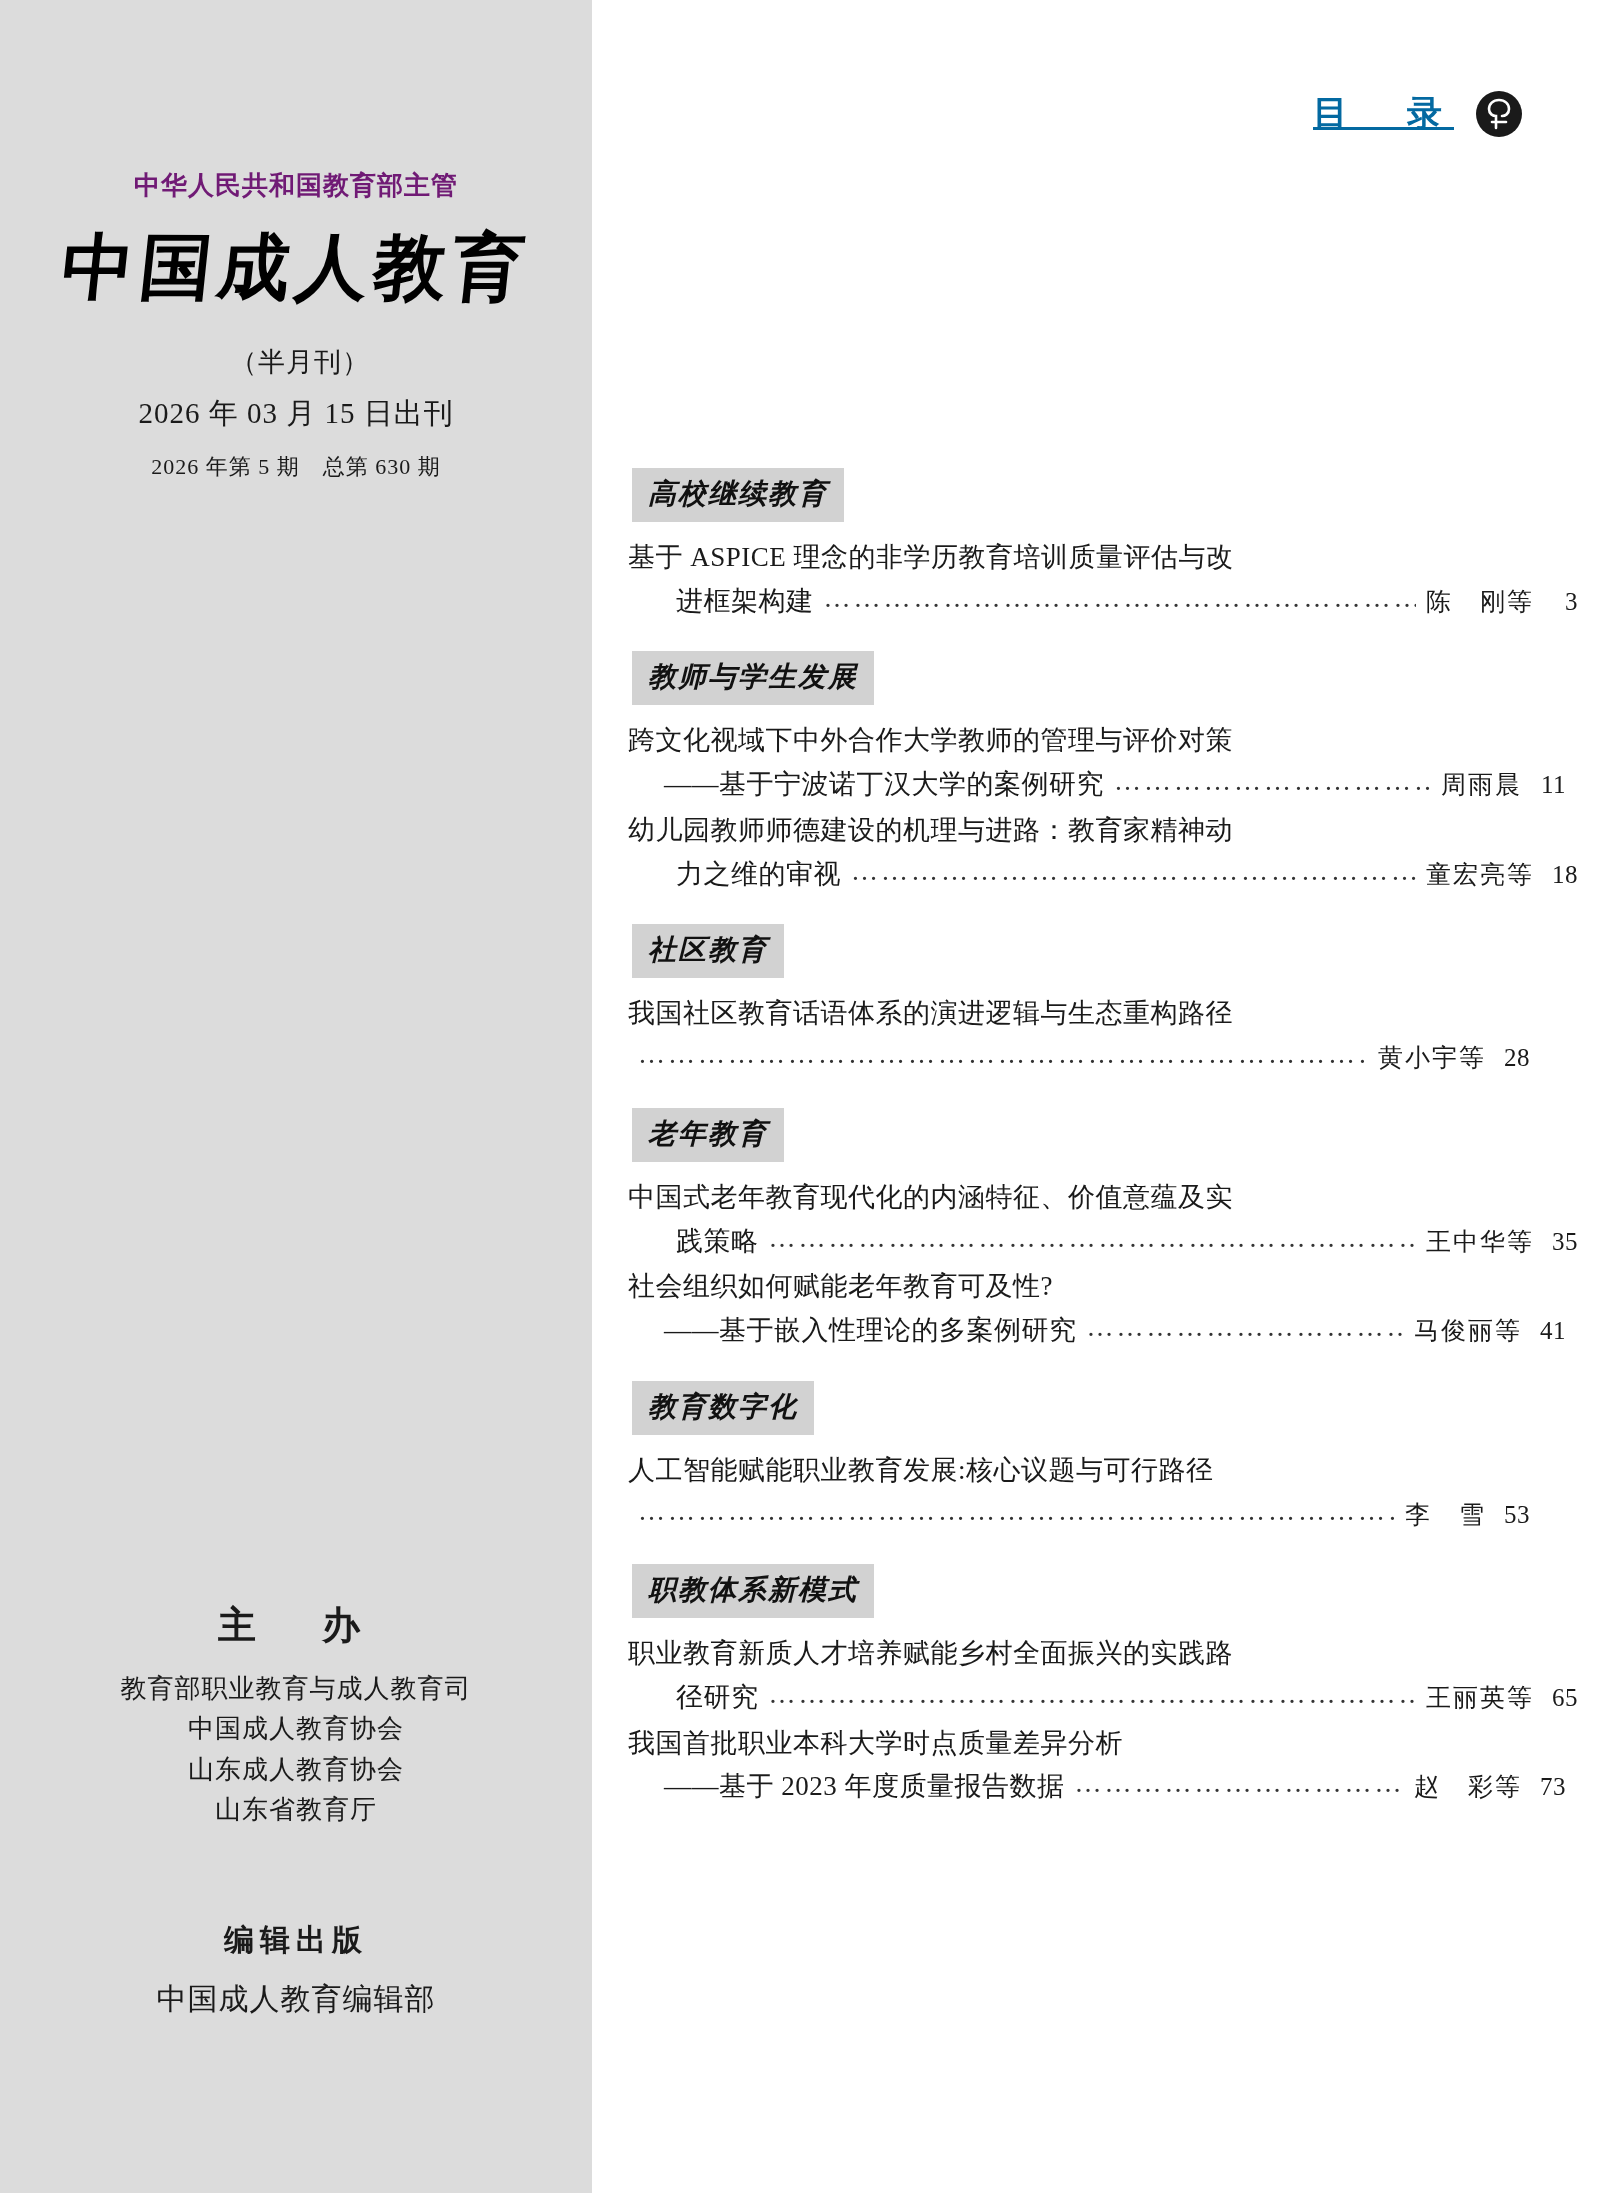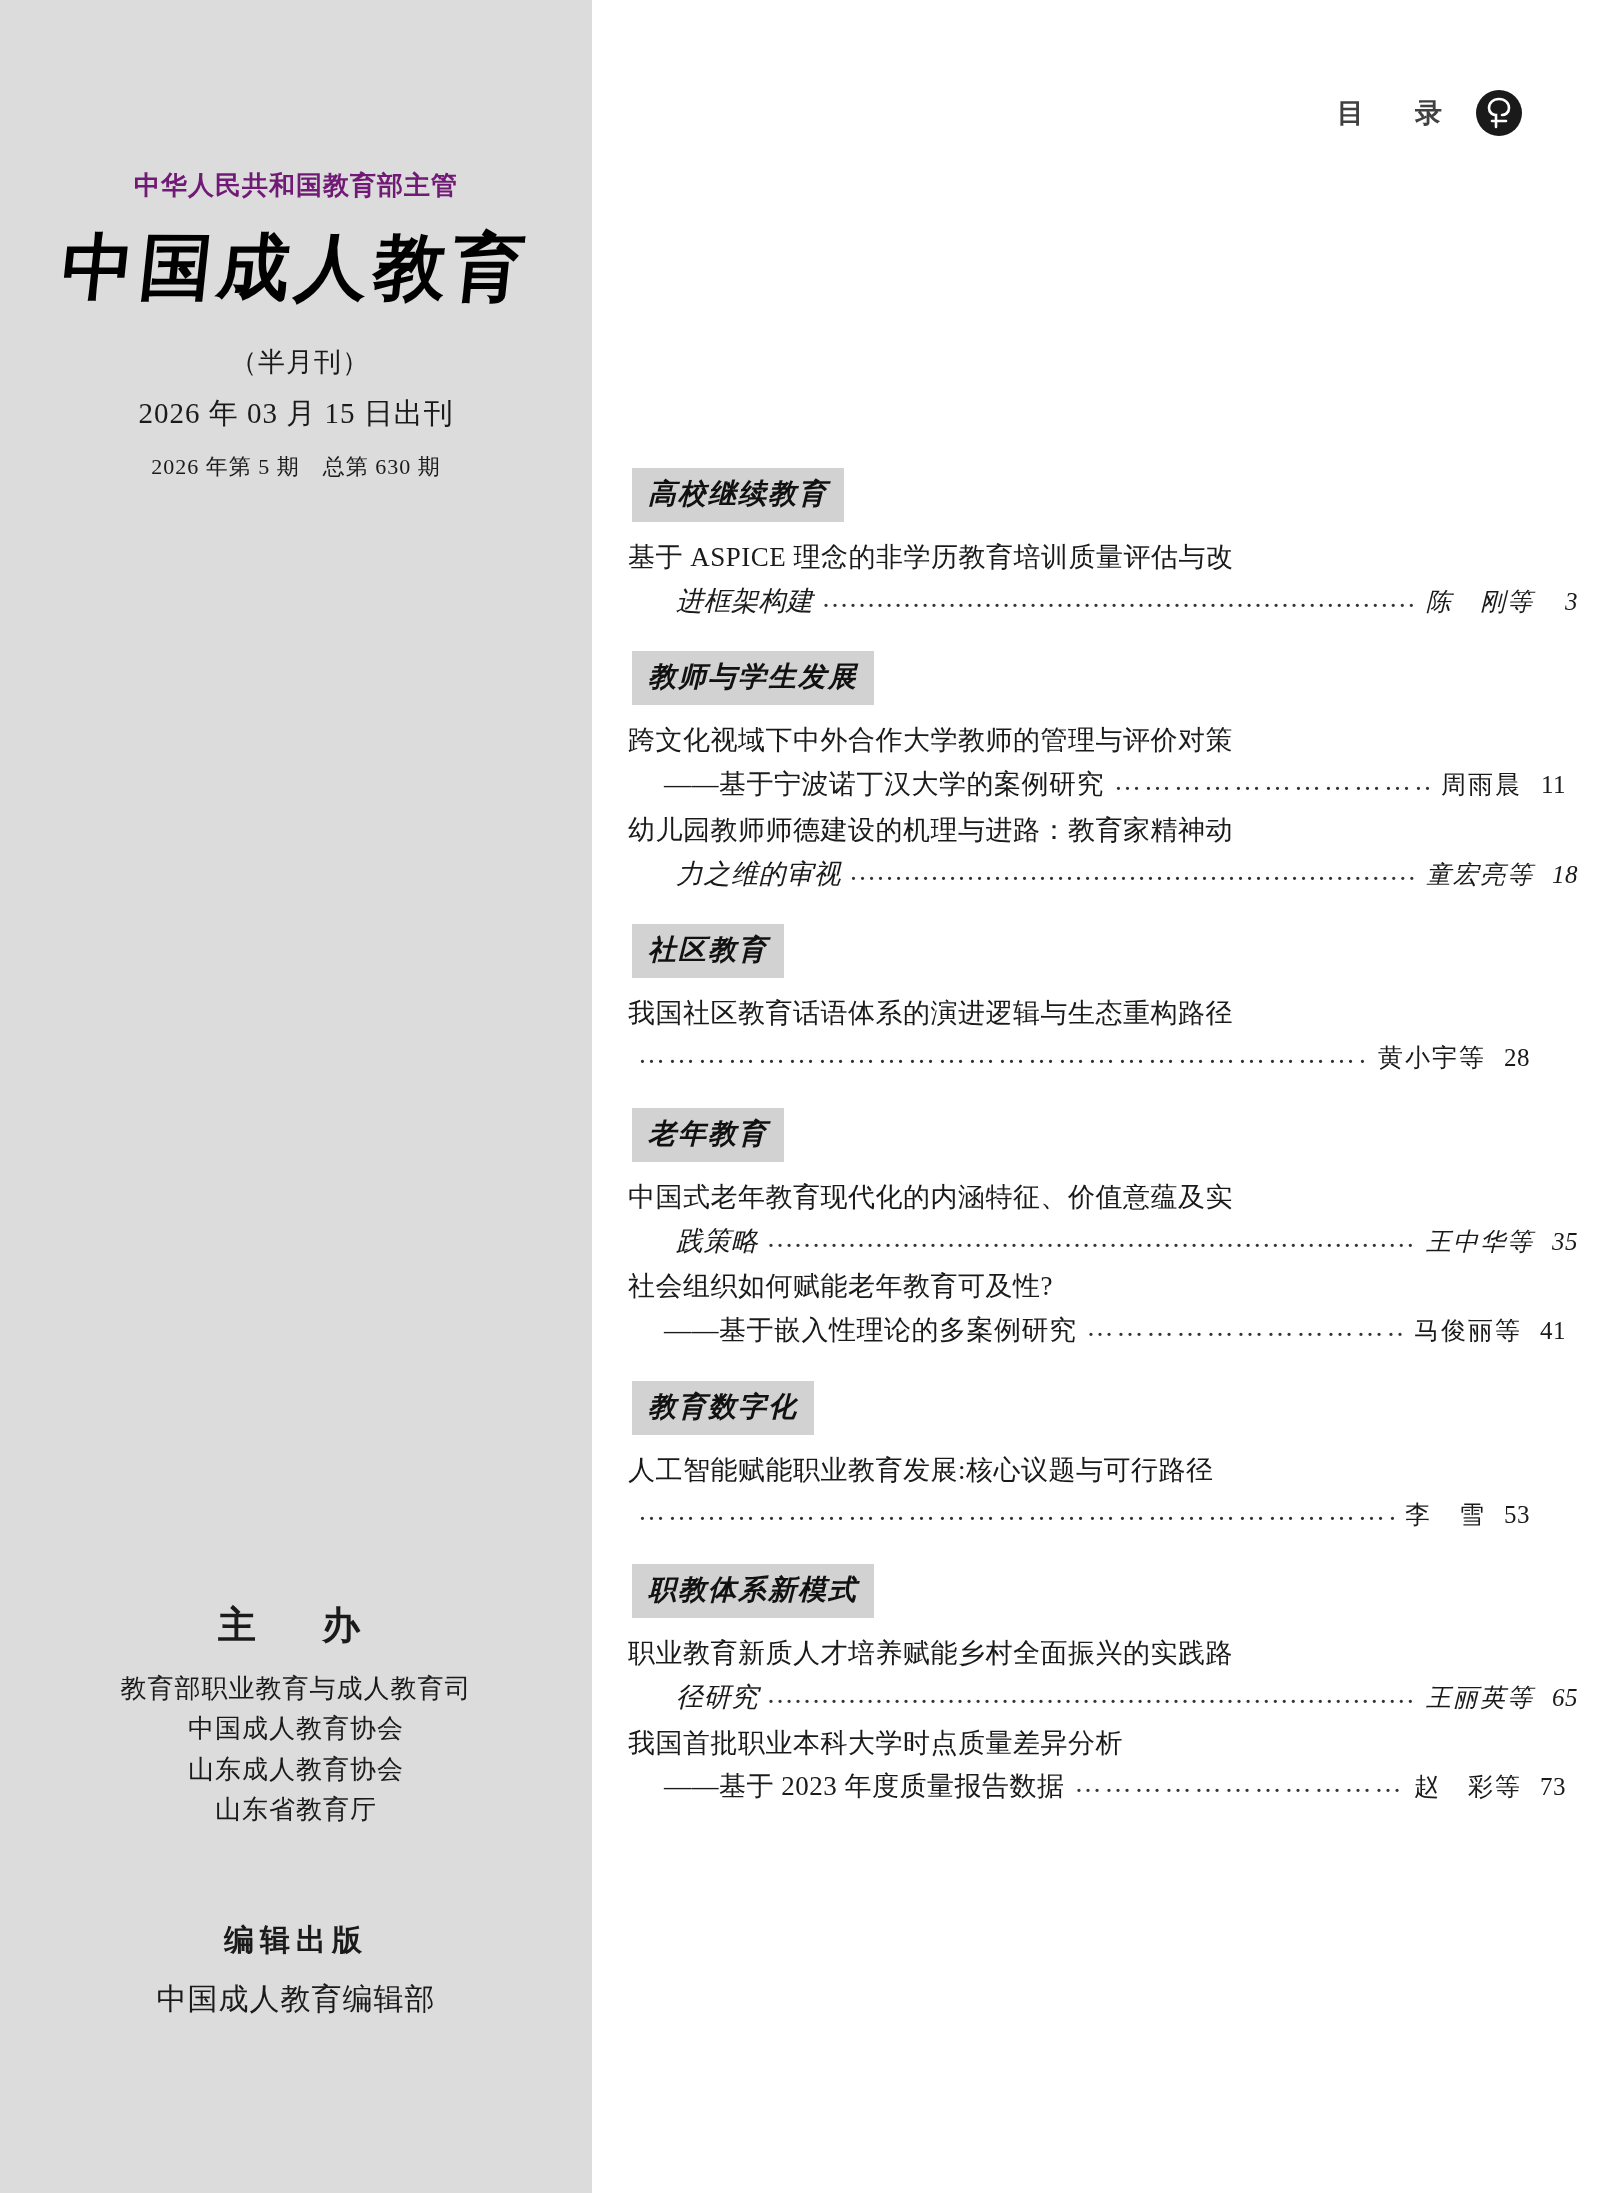--- a/index.html
+++ b/index.html
@@ -113,23 +113,24 @@
     position: absolute;
     top: 90px;
     right: 78px;
     display: flex;
     align-items: center;
     gap: 22px;
   }
   .toc-header-label {
     font-family: "Liberation Sans", sans-serif;
     font-weight: bold;
-    font-size: 27px;
+    font-size: 35px;
     letter-spacing: 12px;
-    color: #404040;
+    color: #0369a1;
+    text-decoration: underline;
   }
   .logo {
     width: 46px;
     height: 46px;
     border-radius: 50%;
     background: #1a1a1a;
     position: relative;
     flex: 0 0 46px;
   }
   .logo svg { display: block; }
@@ -160,21 +161,21 @@
   }
   .entry-line1 {
     padding-left: 8px;
   }
   .entry-row {
     display: flex;
     align-items: baseline;
     width: 100%;
     padding-left: 8px;
   }
-  .entry-row.indent { padding-left: 56px; font-style: italic; }
+  .entry-row.indent { padding-left: 56px; }
   .entry-row.indent2 { padding-left: 44px; }
   .row-text { white-space: nowrap; }
   .leader {
     flex: 1 1 auto;
     margin: 0 10px;
     overflow: hidden;
     white-space: nowrap;
     font-size: 27px;
     letter-spacing: 3px;
     color: #333;

